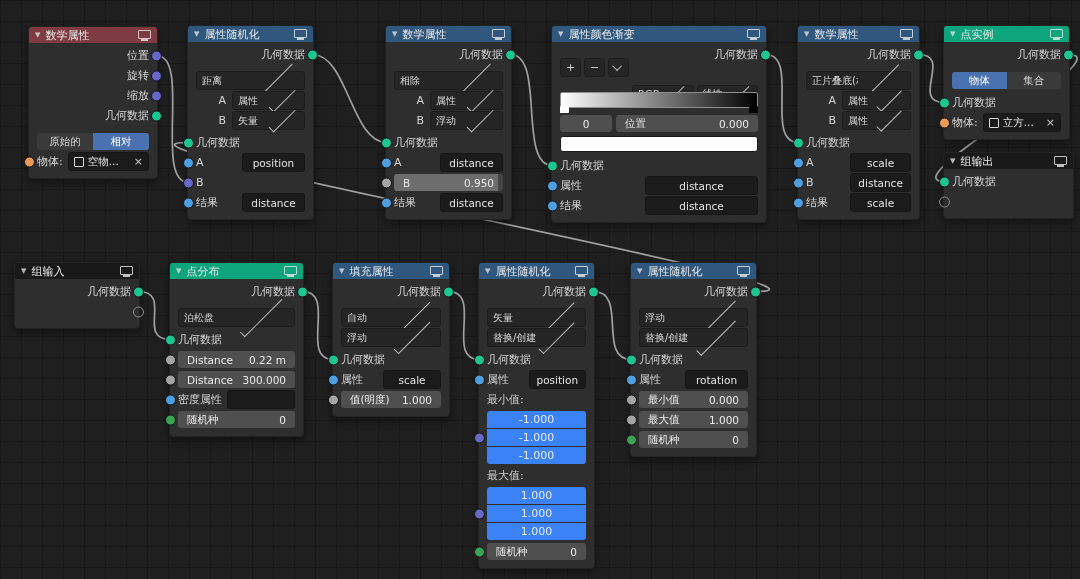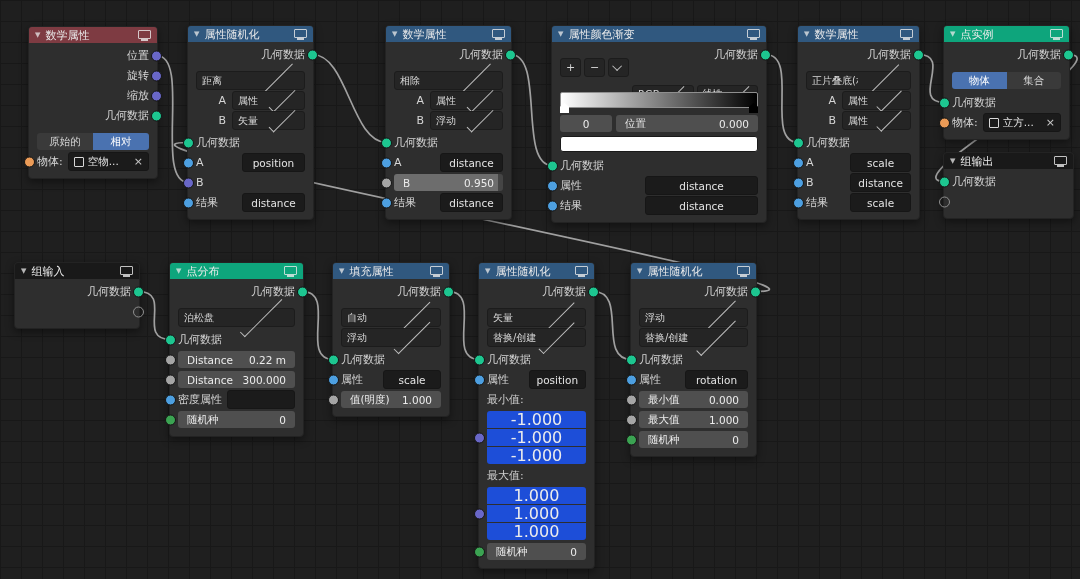--- a/index.html
+++ b/index.html
@@ -36,22 +36,22 @@
     border-bottom:1.4px solid #bdbdbd;transform:rotate(-45deg) translateY(-2px);}
   .sellbl{flex:0 0 30px;text-align:right;margin-right:6px;color:#d6d6d6;}
   .tfield{height:17px;background:#1b1b1b;border:1px solid #161616;border-radius:3px;
     display:flex;align-items:center;justify-content:center;color:#e3e3e3;font-size:10.5px;
     width:56%;margin-left:auto;}
   .slider{flex:1;height:17px;border-radius:3px;background:#4f4f4f;display:flex;
     align-items:center;justify-content:space-between;padding:0 9px;color:#ececec;
     font-size:10.5px;min-width:0;}
   .slider .sl{white-space:nowrap;overflow:hidden;}
   .vstack{flex:1;display:flex;flex-direction:column;gap:1px;}
-  .vrow{height:17px;background:#1d4ed8;display:flex;align-items:center;justify-content:center;
-    color:#ececec;font-size:16px;}
+  .vrow{height:17px;background:#3b82f6;display:flex;align-items:center;justify-content:center;
+    color:#ececec;font-size:11px;}
   .vrow:first-child{border-radius:3px 3px 0 0;} .vrow:last-child{border-radius:0 0 3px 3px;}
   .row.tall{height:auto;}
   .plain{color:#cfcfcf;}
   .seg{flex:1;display:flex;}
   .segbtn{flex:1;height:17px;display:flex;align-items:center;justify-content:center;
     background:#3a3a3a;color:#d5d5d5;font-size:10.5px;}
   .segbtn:first-child{border-radius:3px 0 0 3px;font-family:Liberation Serif, serif;} .segbtn:last-child{border-radius:0 3px 3px 0;}
   .segbtn.on{background:#4a72b0;color:#fff;}
   .objbox{flex:1;height:17px;background:#1b1b1b;border:1px solid #161616;border-radius:3px;
     display:flex;align-items:center;gap:4px;padding:0 5px;min-width:0;}

